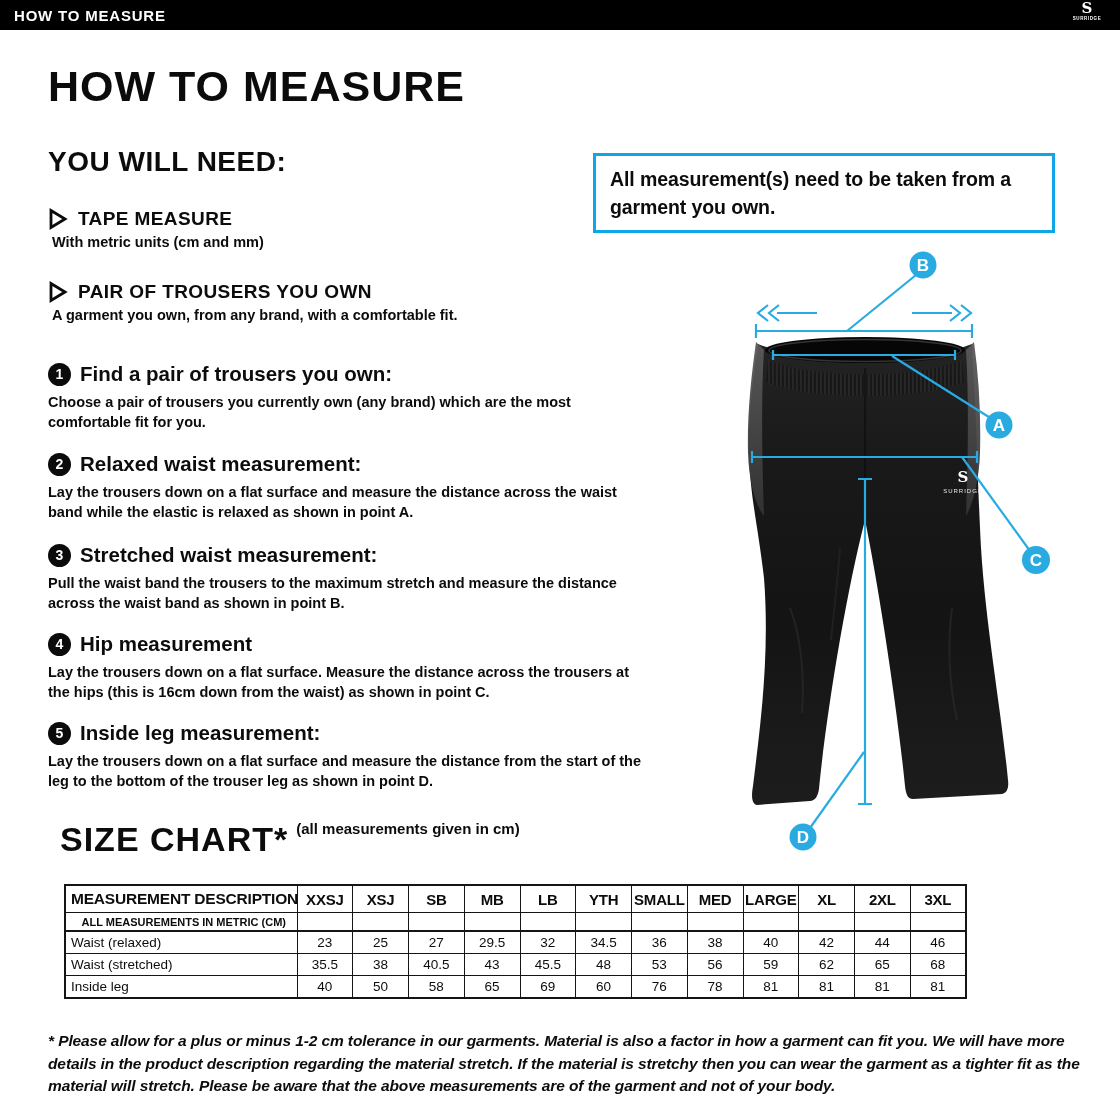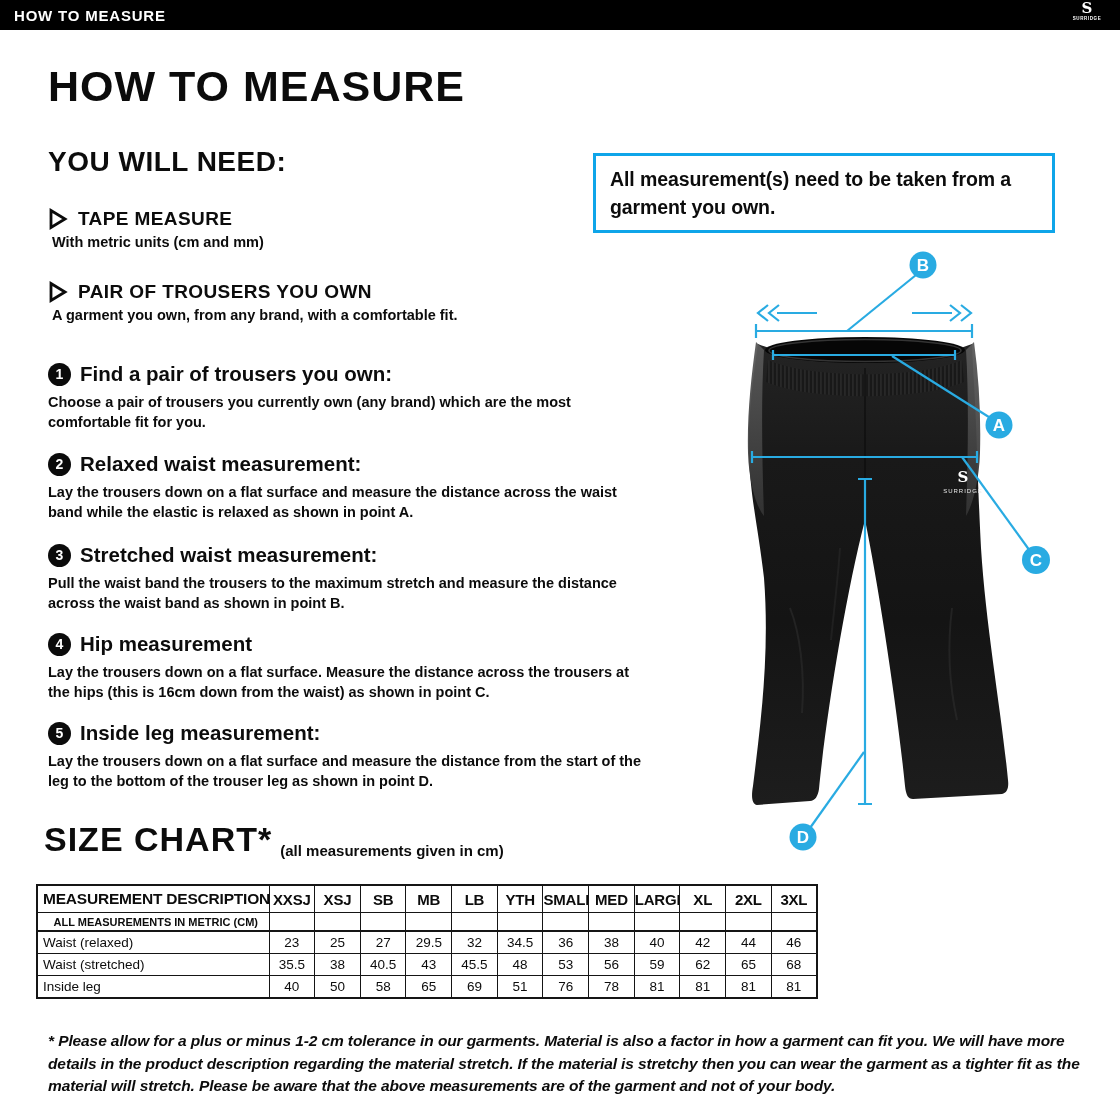--- a/index.html
+++ b/index.html
@@ -30,24 +30,24 @@
   .step-num{width:23px;height:23px;border-radius:50%;background:#0b0b0b;color:#fff;
     font-size:14px;font-weight:bold;display:flex;align-items:center;justify-content:center;flex:0 0 auto;}
   .step-title{font-size:20.5px;font-weight:bold;}
   .step-desc{margin-top:6px;width:600px;font-size:14.5px;font-weight:bold;line-height:1.38;}
   
   .note-box{position:absolute;left:593px;top:153px;width:462px;height:80px;box-sizing:border-box;
     border:3px solid #0ea5e9;padding:9px 14px;font-size:19.5px;font-weight:bold;line-height:1.45;letter-spacing:-.1px;}
   
   .diagram{position:absolute;left:720px;top:248px;width:400px;height:632px;}
   
-  .sc-head{position:absolute;left:44px;top:820px;display:flex;align-items:flex-end;gap:8px;}
+  .sc-head{position:absolute;left:60px;top:820px;display:flex;align-items:flex-start;gap:8px;}
   .sc-title{font-size:34px;font-weight:bold;letter-spacing:1px;}
   .sc-sub{font-size:15px;font-weight:bold;}
-  table.sc{position:absolute;left:36px;top:884px;width:782px;border-collapse:collapse;table-layout:fixed;
+  table.sc{position:absolute;left:64px;top:884px;width:903px;border-collapse:collapse;table-layout:fixed;
     border:2.5px solid #151515;}
   table.sc col.c-desc{width:232px;}
   table.sc th,table.sc td{border:1.5px solid #151515;padding:0;overflow:hidden;white-space:nowrap;}
   table.sc thead th{height:26px;font-size:15px;font-weight:bold;letter-spacing:-.2px;text-align:center;}
   table.sc thead th.desc{text-align:left;padding-left:5px;font-size:15.5px;}
   table.sc tr.sub td{height:17px;font-size:11px;font-weight:bold;text-align:center;padding-left:5px;border-bottom-width:2px;}
   table.sc tr.data td{height:21px;font-size:13.5px;text-align:center;}
   table.sc tr.data td.lbl{text-align:left;padding-left:5px;}
   
   .footnote{position:absolute;left:48px;top:1030px;width:1052px;
@@ -273,21 +273,21 @@
         <td>65</td>
         <td>68</td>
       </tr>
       <tr class="data">
         <td class="lbl">Inside leg</td>
         <td>40</td>
         <td>50</td>
         <td>58</td>
         <td>65</td>
         <td>69</td>
-        <td>51</td>
+        <td>60</td>
         <td>76</td>
         <td>78</td>
         <td>81</td>
         <td>81</td>
         <td>81</td>
         <td>81</td>
       </tr>
     </tbody>
 </table>
 

